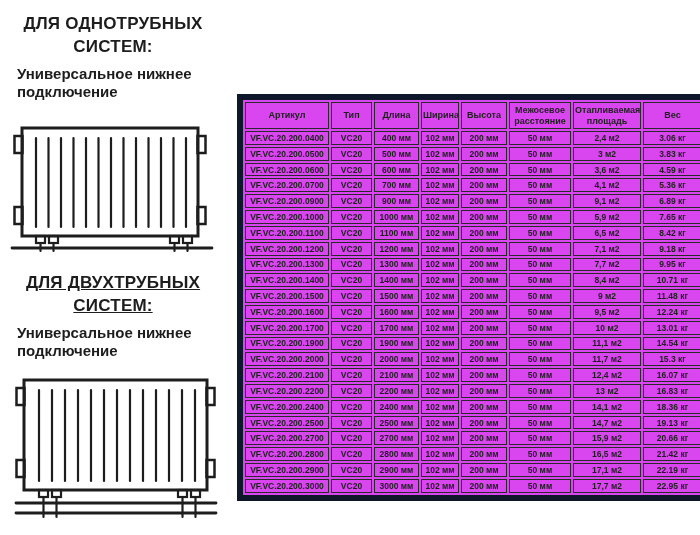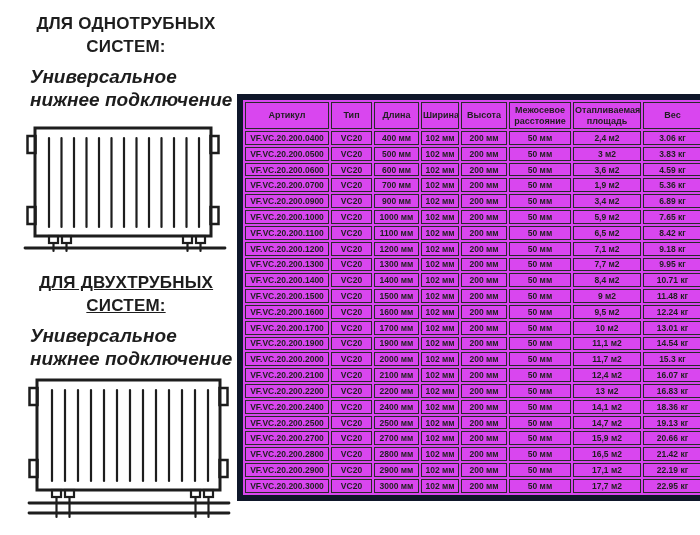--- a/index.html
+++ b/index.html
@@ -4,40 +4,39 @@
 <style>
   html, body { margin: 0; padding: 0; }
   body {
     width: 700px; height: 535px;
     background: #ffffff;
     font-family: "Liberation Sans", sans-serif;
     color: #1d1d1d;
     position: relative;
     overflow: hidden;
   }
-  .left-panel { position: absolute; left: 0; top: 0; width: 234px; height: 446px; margin-left: 13px; }
+  .left-panel { position: absolute; left: 0; top: 0; width: 234px; height: 446px; }
   .section-heading {
     position: absolute;
     width: 206px; left: 10px;
     margin: 0;
     font-size: 17px; font-weight: bold;
     line-height: 1.35;
     text-align: center;
     color: #1d1d1d;
     letter-spacing: 0.2px;
   }
   .section-sub {
     position: absolute;
     width: 205px; left: 17px;
     margin: 0;
-    font-size: 19px; font-weight: bold;
+    font-size: 15px; font-weight: bold;
     line-height: 1.22;
     text-align: left;
     color: #1d1d1d;
-    font-style: italic;
   }
   .heading-1 { top: 13px; }
   .sub-1 { top: 65px; }
   .diagram-1 { position: absolute; left: 10px; top: 120px; }
   .heading-2 { top: 272px; text-decoration: underline; }
   .sub-2 { top: 324px; }
   .diagram-2 { position: absolute; left: 10px; top: 376px; }
 
   .table-wrap { position: absolute; left: 237px; top: 94px; }
   table.spec {
@@ -219,31 +218,31 @@
           <td>3,6 м2</td>
           <td>4.59 кг</td>
         </tr>
         <tr>
           <td>VF.VC.20.200.0700</td>
           <td>VC20</td>
           <td>700 мм</td>
           <td>102 мм</td>
           <td>200 мм</td>
           <td>50 мм</td>
-          <td>1,9 м2</td>
+          <td>4,1 м2</td>
           <td>5.36 кг</td>
         </tr>
         <tr>
           <td>VF.VC.20.200.0900</td>
           <td>VC20</td>
           <td>900 мм</td>
           <td>102 мм</td>
           <td>200 мм</td>
           <td>50 мм</td>
-          <td>3,4 м2</td>
+          <td>9,1 м2</td>
           <td>6.89 кг</td>
         </tr>
         <tr>
           <td>VF.VC.20.200.1000</td>
           <td>VC20</td>
           <td>1000 мм</td>
           <td>102 мм</td>
           <td>200 мм</td>
           <td>50 мм</td>
           <td>5,9 м2</td>

